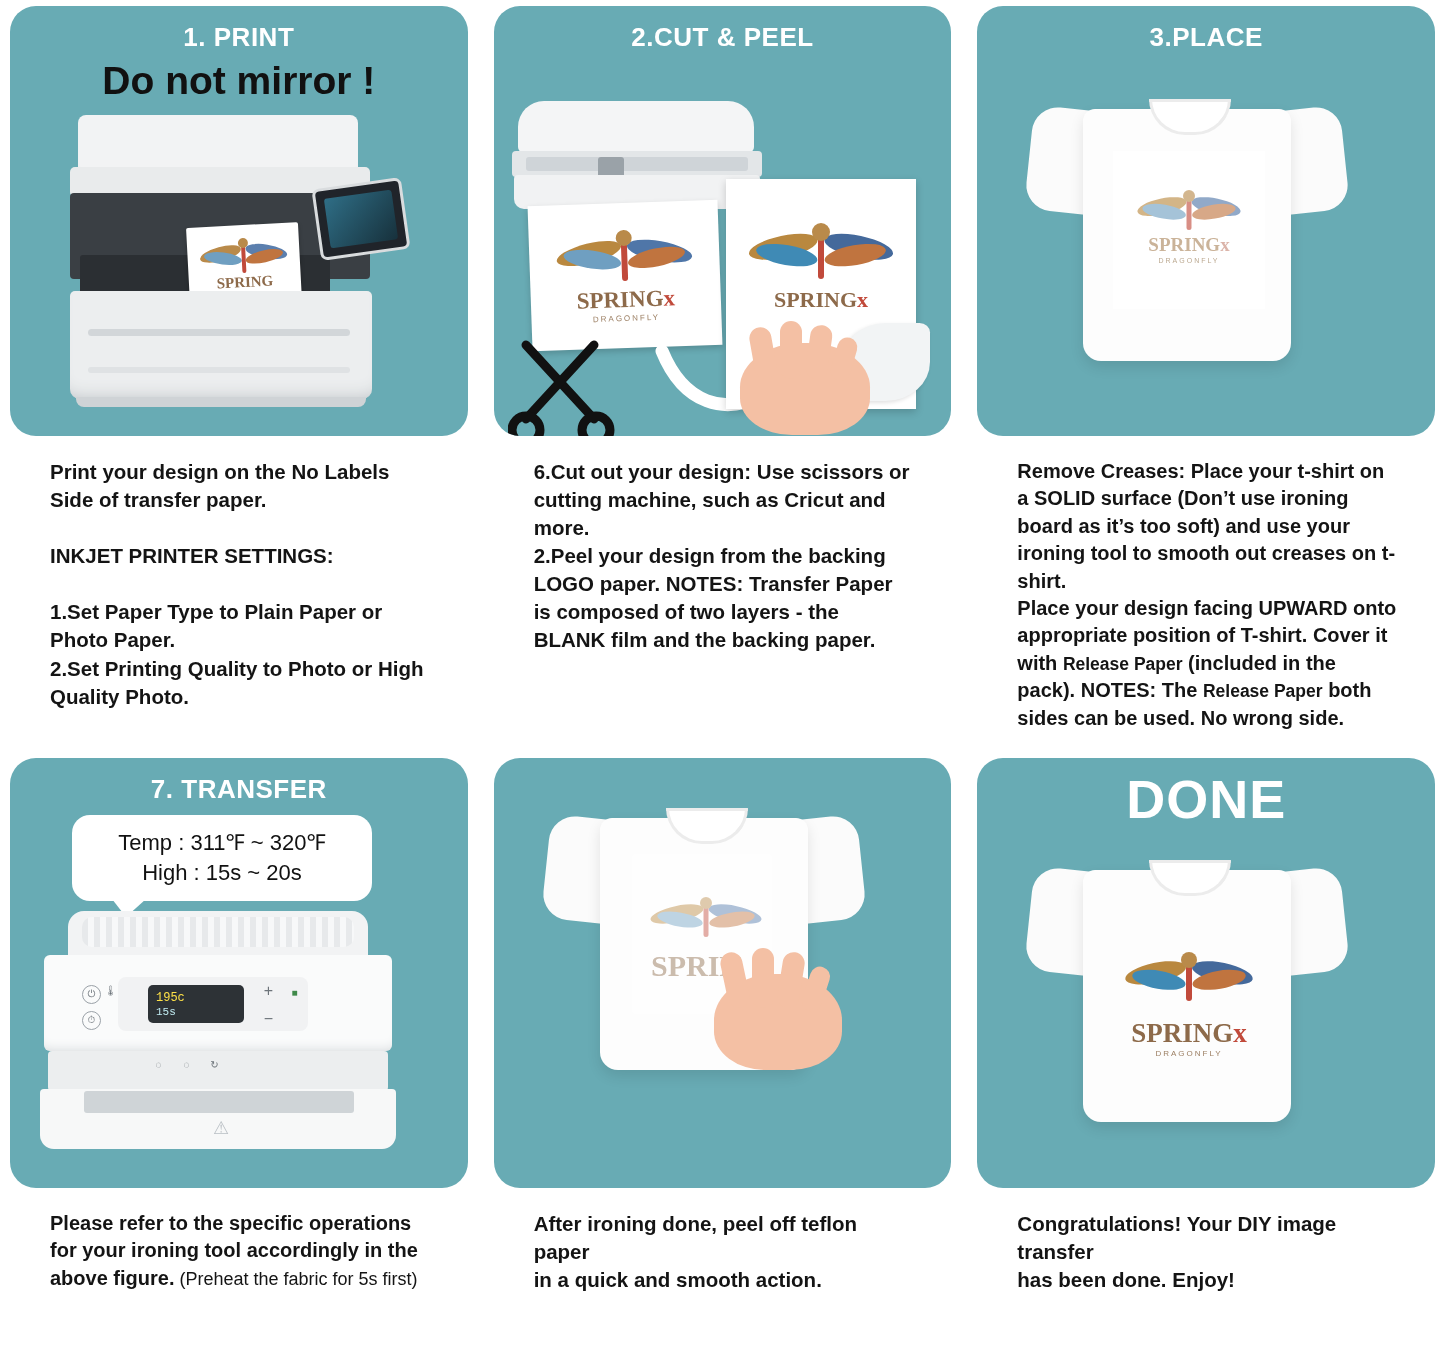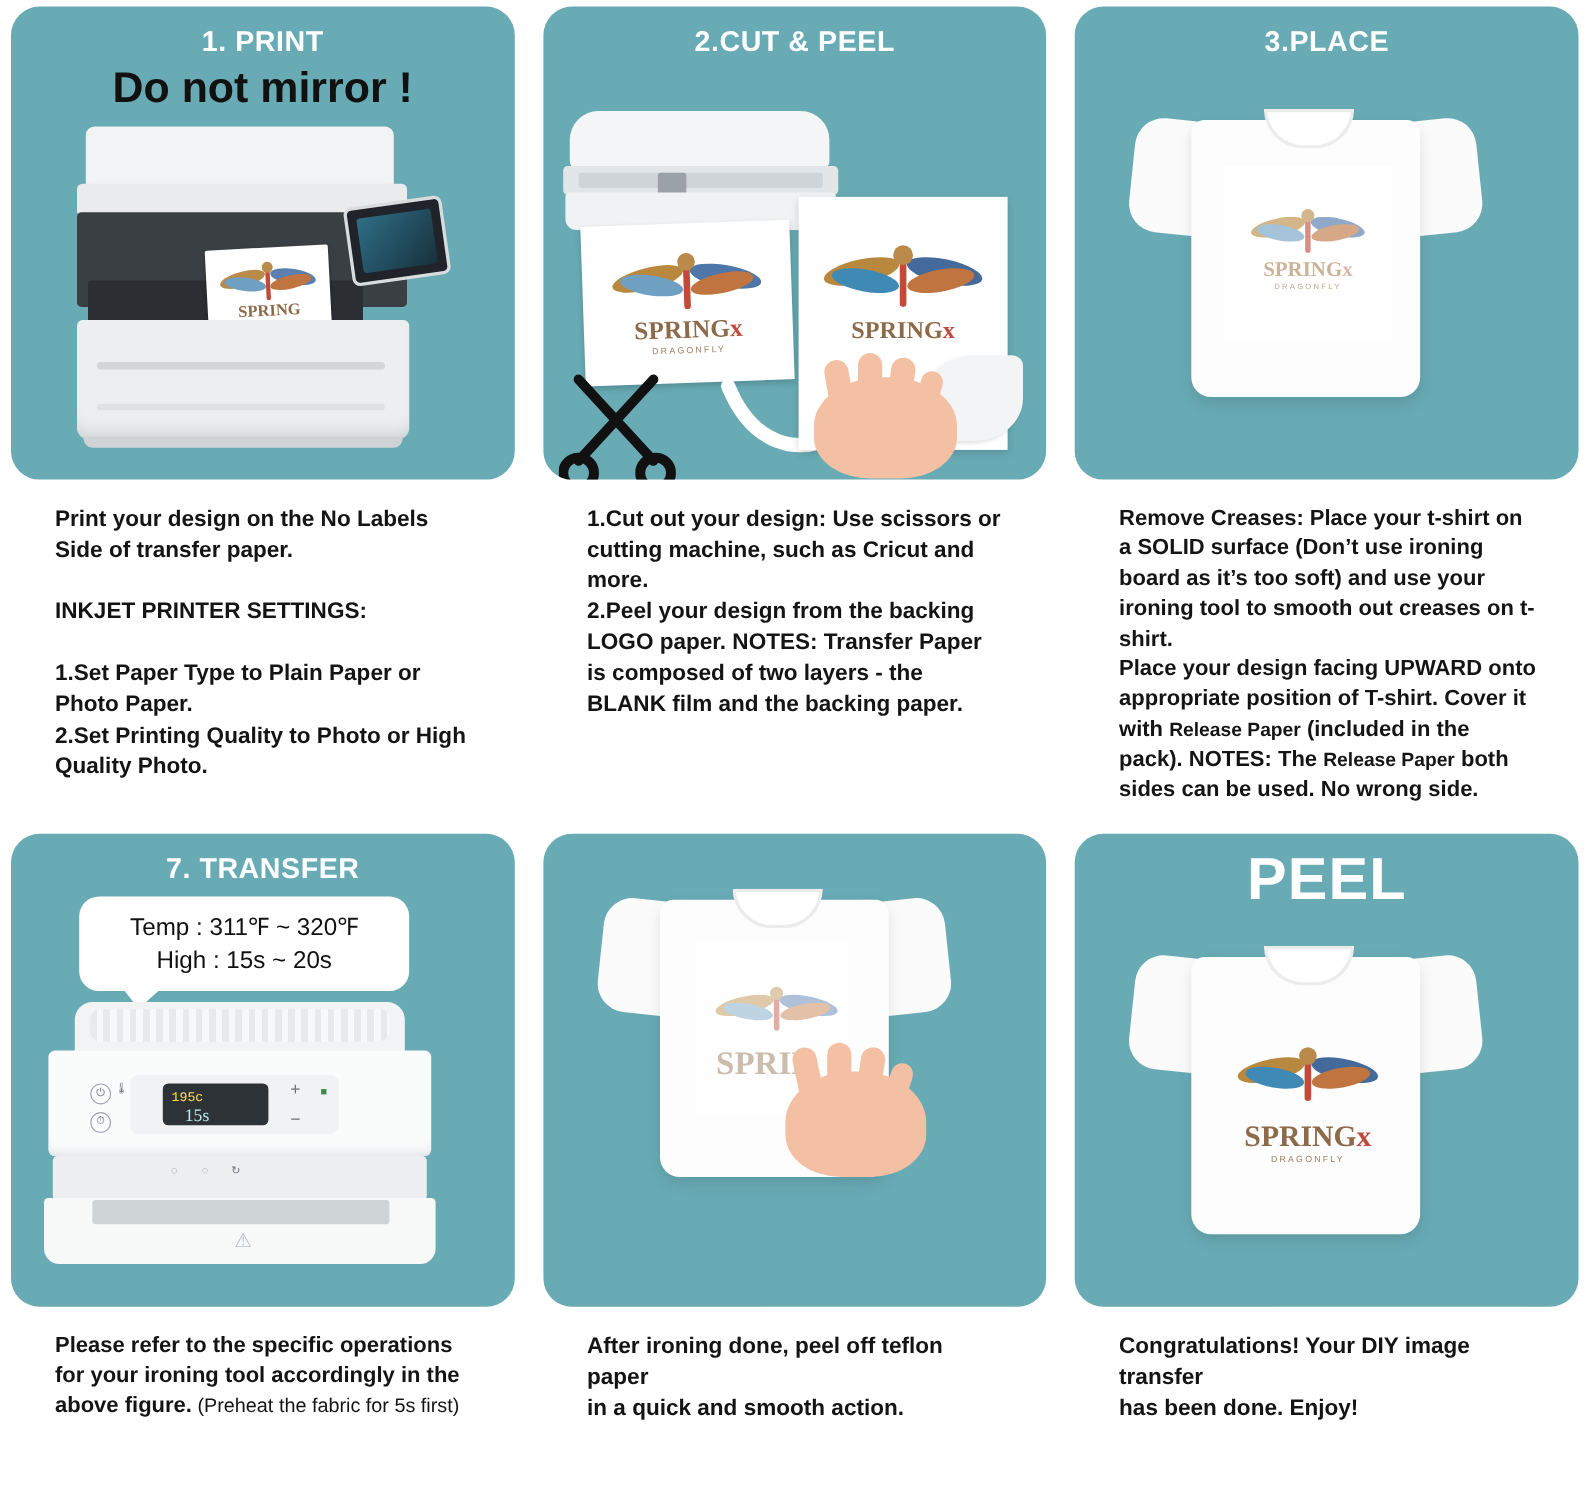--- a/index.html
+++ b/index.html
@@ -214,21 +214,21 @@
   }
   .press { position: absolute; left: 28px; top: 106px; width: 380px; height: 260px; }
   .press-top { position: absolute; left: 30px; top: 0; width: 300px; height: 48px; background: #f2f3f4; border-radius: 16px 16px 4px 4px;}
   .press-rib { position: absolute; left: 44px; top: 6px; width: 272px; height: 30px; border-radius: 10px;
     background: repeating-linear-gradient(90deg,#e7e9eb 0 6px,#f7f8f9 6px 12px); }
   .press-body { position: absolute; left: 6px; top: 44px; width: 348px; height: 96px; background: #fafbfb; border-radius: 6px;
     box-shadow: inset 0 -10px 14px -12px #c4c9cd;}
   .press-panel { position: absolute; left: 80px; top: 66px; width: 190px; height: 54px; background: #f1f2f3; border-radius: 8px;}
   .press-lcd { position: absolute; left: 110px; top: 74px; width: 96px; height: 38px; background: #2d3236; border-radius: 5px;}
   .lcd-text { position: absolute; left: 8px; top: 6px; color: #fde047; font-size: 12px; font-family: "Liberation Mono", monospace; }
-  .lcd-text2 { position: absolute; left: 20px; top: 21px; color: #bfe9ef; font-size: 16px; font-family: Liberation Serif, serif;}
+  .lcd-text2 { position: absolute; left: 8px; top: 21px; color: #bfe9ef; font-size: 11px; font-family: Liberation Mono, monospace;}
   .press-btn { position: absolute; width: 17px; height: 17px; border-radius: 50%; border: 1.5px solid #9aa1a7; color: #6d747a; font-size: 10px; text-align: center; line-height: 16px;}
   .press-plate { position: absolute; left: 10px; top: 140px; width: 340px; height: 40px; background: #eceeef; border-radius: 4px;}
   .press-base { position: absolute; left: 2px; top: 178px; width: 356px; height: 60px; background: #f7f8f8; border-radius: 4px 4px 14px 14px;}
   .press-dark { position: absolute; left: 46px; top: 180px; width: 270px; height: 22px; background: #cfd4d7; border-radius: 3px;}
   .press-warn { position: absolute; left: 168px; top: 206px; width: 30px; height: 24px; color: #b9bfc4; font-size: 18px; text-align: center;}
 
   
   svg { display: block; }
 </style>
 </head>
@@ -340,21 +340,21 @@
           <div class="hand">
             <div class="peel"></div>
             <div class="hand-palm"></div>
             <div class="finger" style="left:22px;top:6px;width:22px;height:52px;transform:rotate(-10deg);"></div>
             <div class="finger" style="left:50px;top:0px;width:22px;height:58px;"></div>
             <div class="finger" style="left:78px;top:4px;width:22px;height:54px;transform:rotate(8deg);"></div>
             <div class="finger" style="left:104px;top:16px;width:20px;height:44px;transform:rotate(16deg);"></div>
           </div>
         </div>
       </div>
-      <div class="caption">1.Cut out your design: Use scissors or
+      <div class="caption">6.Cut out your design: Use scissors or
 cutting machine, such as Cricut and
 more.
 2.Peel your design from the backing
 LOGO paper. NOTES: Transfer Paper
 is composed of two layers - the
 BLANK film and the backing paper.</div>
     </div>
 
     <div class="cell">
       <div class="panel">
@@ -449,21 +449,21 @@
             <div class="finger" style="left:106px;top:18px;width:20px;height:46px;transform:rotate(18deg);"></div>
           </div>
         </div>
       </div>
       <div class="caption">After ironing done, peel off teflon paper
 in a quick and smooth action.</div>
     </div>
 
     <div class="cell">
       <div class="panel">
-        <div class="panel-title big">PEEL</div>
+        <div class="panel-title big">DONE</div>
         <div class="stage">
           <div class="tshirt" style="left:52px;top:6px;width:320px;height:300px;">
             <div class="ts-sleeve-l"></div>
             <div class="ts-sleeve-r"></div>
             <div class="ts-body"></div>
             <div class="ts-collar"></div>
             <svg style="position:absolute;left:82px;top:96px;" width="156" height="140" viewBox="0 0 156 140">
               <g transform="translate(78,44)">
                 <ellipse cx="-32" cy="-10" rx="31" ry="10" fill="#b9883f" transform="rotate(-12)"></ellipse>
                 <ellipse cx="32" cy="-10" rx="31" ry="10" fill="#44699b" transform="rotate(12)"></ellipse>

